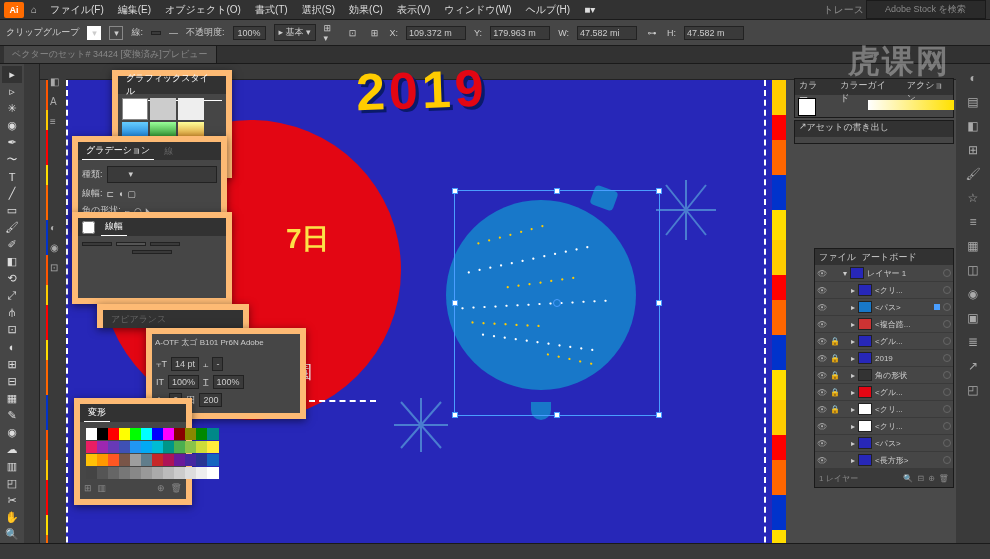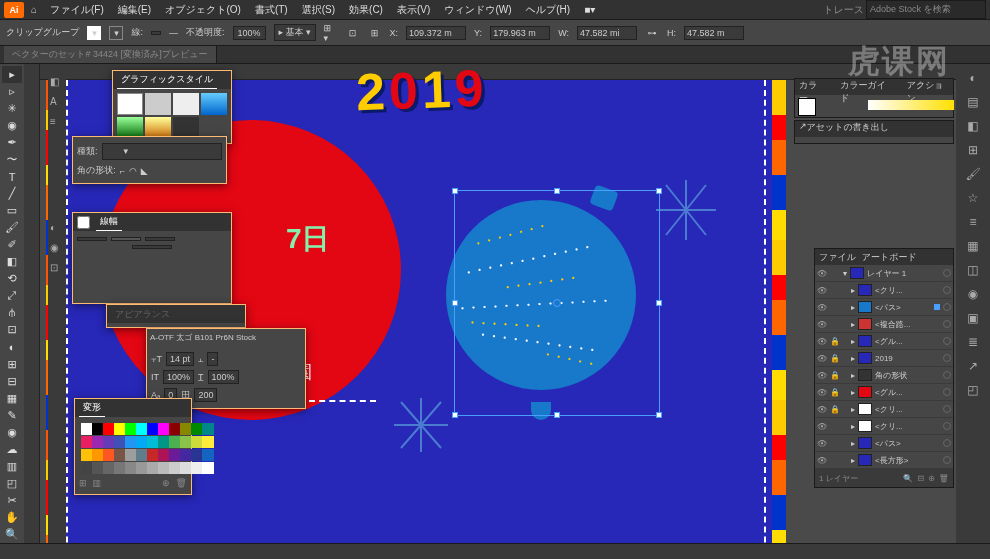--- a/index.html
+++ b/index.html
@@ -2,21 +2,21 @@
 <html><head>
 <meta charset="utf-8">
 <style>
 *{margin:0;padding:0;box-sizing:border-box;font-family:sans-serif;-webkit-user-select:none;user-select:none}
 body{width:990px;height:559px;background:#323232;overflow:hidden;position:relative;color:#ccc;font-size:10px}
 .menubar{height:20px;background:#323232;display:flex;align-items:center;padding:0 4px;gap:2px;border-bottom:1px solid #1a1a1a}
 .menubar .logo{width:20px;height:16px;background:#ff6b00;border-radius:2px;display:flex;align-items:center;justify-content:center;color:#fff;font-weight:bold;font-size:9px}
 .menubar .home{width:16px;height:16px;display:flex;align-items:center;justify-content:center;color:#ccc}
 .menubar .mi{padding:2px 6px;color:#ddd;font-size:10px;cursor:pointer}
 .menubar .spacer{flex:1}
-.menubar .search{background:#2a2a2a;border:1px solid #1a1a1a;padding:2px 3px;width:120px;color:#888;font-size:9px}
+.menubar .search{background:#2a2a2a;border:1px solid #1a1a1a;padding:2px 18px;width:120px;color:#888;font-size:9px}
 .ctrlbar{height:26px;background:#464646;display:flex;align-items:center;padding:0 6px;gap:8px;border-bottom:1px solid #1a1a1a;font-size:9px;color:#ccc}
 .ctrlbar .lbl{font-size:9px}
 .ctrlbar .sel{background:#3a3a3a;border:1px solid #222;padding:1px 4px;font-size:9px;color:#ccc}
 .ctrlbar .inp{background:#3a3a3a;border:1px solid #222;padding:1px 2px;font-size:9px;color:#ccc;width:60px}
 .ctrlbar .ico{width:14px;height:14px;display:inline-flex;align-items:center;justify-content:center;color:#ccc}
 .tabbar{height:18px;background:#323232;display:flex;align-items:center;padding:0 4px;border-bottom:1px solid #1a1a1a}
 .tabbar .tab{background:#464646;padding:2px 8px;font-size:9px;color:#ddd;border-right:1px solid #1a1a1a}
 .tabbar .tab.dim{color:#888}
 .workspace{position:absolute;top:64px;left:0;right:0;bottom:16px;display:flex}
 .toolbar{width:24px;background:#464646;display:flex;flex-direction:column;align-items:center;padding-top:2px;gap:0}
@@ -26,37 +26,37 @@
 .ruler-h{position:absolute;top:0;left:16px;right:0;height:16px;background:#3a3a3a;border-bottom:1px solid #222}
 .ruler-v{position:absolute;top:0;left:0;bottom:0;width:16px;background:#3a3a3a;border-right:1px solid #222}
 .artboard{position:absolute;left:22px;top:16px;width:740px;height:522px;background:#2727b8}
 .art-stripes-l{position:absolute;left:0;top:0;width:14px;height:100%;background:repeating-linear-gradient(180deg,#ff5500 0 30px,#ffcc00 30px 50px,#ff0000 50px 85px,#ffdd00 85px 105px,#ff6600 105px 140px,#0033cc 140px 175px)}
 .art-stripes-r{position:absolute;right:0;top:0;width:14px;height:100%;background:repeating-linear-gradient(180deg,#ffcc00 0 35px,#ff0000 35px 60px,#ff6600 60px 95px,#0033cc 95px 130px,#ffdd00 130px 160px)}
 .dashed-l{position:absolute;left:20px;top:0;width:2px;height:100%;border-left:2px dashed #fff}
 .dashed-r{position:absolute;right:20px;top:0;width:2px;height:100%;border-left:2px dashed #fff}
 .redcircle{position:absolute;left:55px;top:40px;width:300px;height:300px;border-radius:50%;background:#e30613}
 .year{position:absolute;left:310px;top:-20px;font-size:52px;font-weight:900;color:#e30613;text-shadow:3px 3px 0 #0a1a6a;letter-spacing:4px;transform:rotate(-2deg)}
 .year span:nth-child(odd){color:#ffcc00}
-.japtext{position:absolute;left:240px;top:140px;font-size:28px;color:#86efac;font-weight:bold}
+.japtext{position:absolute;left:240px;top:140px;font-size:28px;color:#fde047;font-weight:bold}
 .japtext2{position:absolute;left:230px;top:280px;font-size:18px;color:#fff}
 .dashed-h{position:absolute;left:80px;top:320px;width:250px;border-top:2px dashed #fff}
 .balloon{position:absolute;left:400px;top:120px;width:200px;height:210px}
 .balloon-body{width:190px;height:190px;border-radius:50%;background:#1878c9;position:relative}
 .balloon-knot{position:absolute;bottom:-10px;left:85px;width:20px;height:18px;background:#1878c9;border-radius:0 0 10px 10px}
 .balloon-tie{position:absolute;top:-12px;right:30px;width:24px;height:20px;background:#1878c9;border-radius:4px;transform:rotate(20deg)}
 .dots{position:absolute;font-size:8px;letter-spacing:3px;color:#fff;white-space:nowrap}
 .dots.y{color:#ffcc00}
 .firework{position:absolute}
 .selection{position:absolute;left:408px;top:110px;width:206px;height:226px;border:1px solid #4a9eff}
 .selection .h{position:absolute;width:6px;height:6px;background:#fff;border:1px solid #4a9eff}
 .selection .h.tl{left:-3px;top:-3px}.selection .h.tm{left:50%;top:-3px;margin-left:-3px}.selection .h.tr{right:-3px;top:-3px}
 .selection .h.ml{left:-3px;top:50%;margin-top:-3px}.selection .h.mr{right:-3px;top:50%;margin-top:-3px}
 .selection .h.bl{left:-3px;bottom:-3px}.selection .h.bm{left:50%;bottom:-3px;margin-left:-3px}.selection .h.br{right:-3px;bottom:-3px}
 .selection .c{position:absolute;left:50%;top:50%;width:8px;height:8px;border:1px solid #4a9eff;border-radius:50%;margin:-4px}
-.panel{position:absolute;background:#464646;border:1px solid #fdba74;box-shadow:0 2px 8px rgba(0,0,0,.5);font-size:9px;color:#ccc}
+.panel{position:absolute;background:#464646;border:6px solid #fdba74;box-shadow:0 2px 8px rgba(0,0,0,.5);font-size:9px;color:#ccc}
 .panel .ptabs{height:18px;background:#323232;display:flex;align-items:center;padding:0 4px;gap:6px}
 .panel .ptab{padding:2px 4px;font-size:9px;color:#bbb}
 .panel .ptab.active{color:#fff;border-bottom:1px solid #fff}
 .panel .ptab.dim{color:#666}
 .panel .pbody{padding:4px}
 .panel .row{display:flex;align-items:center;gap:4px;padding:2px 0}
 .panel .field{background:#3a3a3a;border:1px solid #222;padding:1px 3px;font-size:9px;color:#ccc}
 .panel .swatch-grid{display:grid;grid-template-columns:repeat(14,12px);gap:1px;padding:2px}
 .panel .sw{width:12px;height:12px}
 .rightdock{width:34px;background:#3a3a3a;display:flex;flex-direction:column;align-items:center;gap:4px;padding-top:4px}
@@ -257,24 +257,34 @@
     <div style="width:26px;height:22px;background:#ccc"></div>
     <div style="width:26px;height:22px;background:#eee"></div>
     <div style="width:26px;height:22px;background:linear-gradient(#6cf,#06c)"></div>
     <div style="width:26px;height:22px;background:linear-gradient(#9f9,#060)"></div>
     <div style="width:26px;height:22px;background:linear-gradient(#ff9,#c60)"></div>
     <div style="width:26px;height:22px;background:#333"></div>
   </div>
 </div>
 
 <div class="panel" style="left:72px;top:136px;width:155px">
+  <div class="ptabs">
+    <span class="ptab active">グラデーション</span>
+    <span class="ptab dim">線</span>
+  </div>
   <div class="pbody">
     <div class="row">
         <span>種類:</span>
         <span class="field" style="flex:1">　　▾</span>
+      </div>
+    <div class="row">
+        <span>線幅:</span>
+        <span class="ico">⊏</span>
+        <span class="ico">◖</span>
+        <span class="ico">▢</span>
       </div>
     <div class="row">
         <span>角の形状:</span>
         <span class="ico">⌐</span>
         <span class="ico">◠</span>
         <span class="ico">◣</span>
       </div>
   </div>
 </div>
 
@@ -288,29 +298,29 @@
         <span class="field" style="width:30px"></span>
         <span class="field" style="width:30px;background:#555"></span>
         <span class="field" style="width:30px"></span>
       </div>
     <div class="row" style="justify-content:center">
         <span class="field" style="width:40px"></span>
       </div>
   </div>
 </div>
 
-<div class="panel" style="left:106px;top:304px;width:140px;height:24px">
+<div class="panel" style="left:97px;top:304px;width:152px;height:24px">
   <div class="ptabs">
       <span class="ptab dim">アピアランス</span>
     </div>
 </div>
 
 <div class="panel" style="left:146px;top:328px;width:160px">
   <div class="row" style="padding:3px">
-      <span style="font-size:8px">A-OTF 太ゴ B101 Pr6N Stock</span>
+      <span style="font-size:8px">A-OTF 太ゴ B101 Pr6N Adobe</span>
     </div>
   <div class="pbody">
     <div class="row">
       <span>⫟T</span>
         <span class="field">14 pt</span>
       <span>⫠</span>
         <span class="field">-</span>
     </div>
     <div class="row">
       <span>IT</span>

